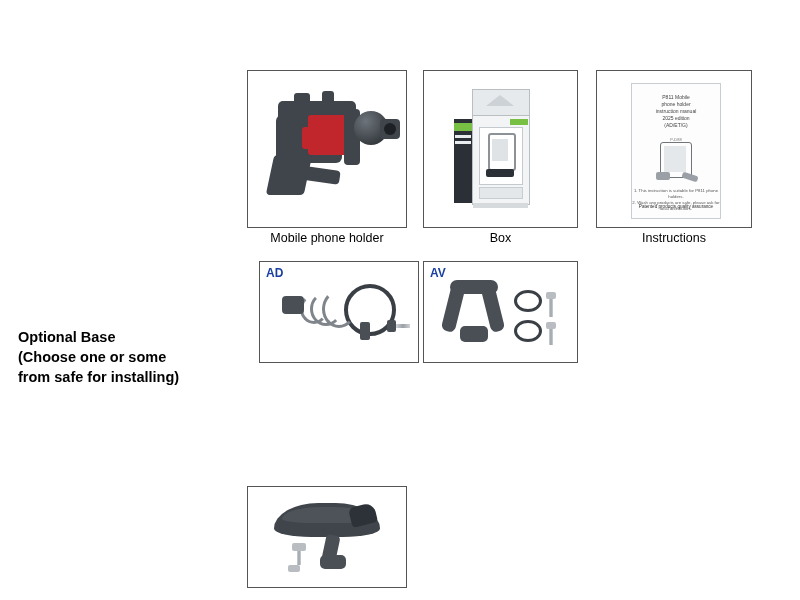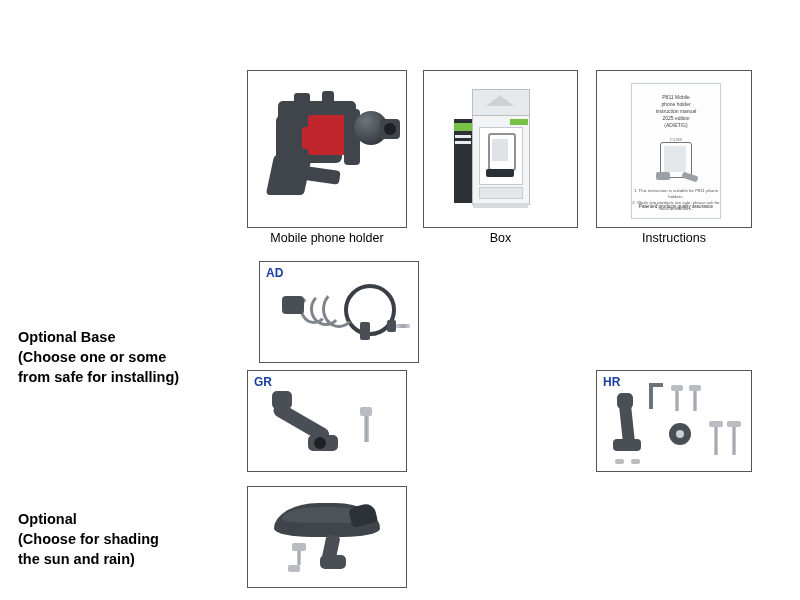--- a/index.html
+++ b/index.html
@@ -171,23 +171,20 @@
 </style>
 </head>
 <body>
 
 <div id="page">
 
 
   <div class="row-label" style="top:327px; left:18px;">Optional Base
 (Choose one or some
 from safe for installing)</div>
-  <div class="row-label" style="top:509px; left:18px;">Optional
-(Choose for shading
-the sun and rain)</div>
 
   <div class="cell" style="left:247px; top:70px; width:160px; height:158px;">
     <div class="art">
 
       <div class="ph-body" style="left:28px; top:44px; width:66px; height:48px; border-radius:6px;"></div>
       <div class="ph-body" style="left:22px; top:84px; width:38px; height:40px; transform:skewX(-12deg); border-radius:4px;"></div>
       <div class="ph-body" style="left:30px; top:30px; width:78px; height:20px; border-radius:5px;"></div>
       <div class="ph-body" style="left:46px; top:22px; width:16px; height:14px; border-radius:3px;"></div>
       <div class="ph-body" style="left:74px; top:20px; width:12px; height:16px; border-radius:3px;"></div>
 
@@ -261,64 +258,42 @@
       <div class="shim" style="left:62px; top:28px; width:28px; height:32px;"></div>
       <div class="shim" style="left:50px; top:30px; width:26px; height:28px;"></div>
       <div class="shim" style="left:40px; top:32px; width:22px; height:24px;"></div>
       <div class="bar" style="left:22px; top:34px; width:22px; height:18px; border-radius:4px;"></div>
 
       <div class="screw-head" style="left:127px; top:58px; width:9px; height:12px; background:#4a4f55;"></div>
       <div class="screw-shaft" style="left:136px; top:62px; width:14px; height:4px;"></div>
     </div>
   </div>
 
-
-
-  <div class="cell" style="left:247px; top:370px; width:160px; height:102px;">
-    <div class="code-tag">GR</div>
-    <div class="art">
-      <div class="bar" style="left:24px; top:20px; width:20px; height:18px; border-radius:5px;"></div>
-      <div class="bar" style="left:30px; top:30px; width:62px; height:14px; border-radius:7px; transform:rotate(30deg); transform-origin:left top;"></div>
-      <div class="bar" style="left:60px; top:64px; width:30px; height:16px; border-radius:5px;"></div>
-      <div class="blob" style="left:66px; top:66px; width:12px; height:12px; background:#1d2125;"></div>
-
-      <div class="screw-head" style="left:112px; top:36px; width:12px; height:9px;"></div>
-      <div class="screw-shaft" style="left:116px; top:45px; width:5px; height:26px;"></div>
-    </div>
-  </div>
-
-
-  <div class="cell" style="left:596px; top:370px; width:156px; height:102px;">
-    <div class="code-tag">HR</div>
-    <div class="art">
-
-      <div class="bar" style="left:20px; top:22px; width:16px; height:16px; border-radius:5px;"></div>
-      <div class="bar" style="left:24px; top:32px; width:12px; height:42px; border-radius:4px; transform:rotate(-6deg);"></div>
-      <div class="bar" style="left:16px; top:68px; width:28px; height:12px; border-radius:4px;"></div>
-
-      <div class="bar" style="left:52px; top:12px; width:4px; height:26px; background:#6d737a;"></div>
-      <div class="bar" style="left:52px; top:12px; width:14px; height:4px; background:#6d737a;"></div>
-
-      <div class="screw-head" style="left:74px; top:14px; width:12px; height:6px;"></div>
-      <div class="screw-shaft" style="left:78px; top:20px; width:4px; height:20px;"></div>
-      <div class="screw-head" style="left:92px; top:14px; width:12px; height:6px;"></div>
-      <div class="screw-shaft" style="left:96px; top:20px; width:4px; height:20px;"></div>
-
-      <div class="screw-head" style="left:18px; top:88px; width:9px; height:5px;"></div>
-      <div class="screw-head" style="left:34px; top:88px; width:9px; height:5px;"></div>
-
-      <div style="position:absolute; left:72px; top:52px; width:22px; height:22px; border-radius:50%; background:#4a4f55;"></div>
-      <div style="position:absolute; left:79px; top:59px; width:8px; height:8px; border-radius:50%; background:#c9ced2;"></div>
-
-      <div class="screw-head" style="left:112px; top:50px; width:14px; height:6px;"></div>
-      <div class="screw-shaft" style="left:117px; top:56px; width:4px; height:28px;"></div>
-      <div class="screw-head" style="left:130px; top:50px; width:14px; height:6px;"></div>
-      <div class="screw-shaft" style="left:135px; top:56px; width:4px; height:28px;"></div>
-    </div>
-  </div>
+  <div class="cell" style="left:423px; top:261px; width:155px; height:102px;">
+    <div class="code-tag">AV</div>
+    <div class="art">
+
+      <div class="bar" style="left:22px; top:24px; width:14px; height:46px; border-radius:6px; transform:rotate(14deg);"></div>
+      <div class="bar" style="left:62px; top:24px; width:14px; height:46px; border-radius:6px; transform:rotate(-14deg);"></div>
+      <div class="bar" style="left:26px; top:18px; width:48px; height:14px; border-radius:7px;"></div>
+      <div class="bar" style="left:36px; top:64px; width:28px; height:16px; border-radius:5px;"></div>
+
+      <div class="ring" style="left:90px; top:28px; width:22px; height:16px;"></div>
+      <div class="ring" style="left:90px; top:58px; width:22px; height:16px;"></div>
+
+      <div class="screw-head" style="left:122px; top:30px; width:10px; height:7px;"></div>
+      <div class="screw-shaft" style="left:125px; top:37px; width:4px; height:18px;"></div>
+      <div class="screw-head" style="left:122px; top:60px; width:10px; height:7px;"></div>
+      <div class="screw-shaft" style="left:125px; top:67px; width:4px; height:16px;"></div>
+    </div>
+  </div>
+
+
+
+
 
   <div class="cell" style="left:247px; top:486px; width:160px; height:102px;">
     <div class="art">
 
       <div style="position:absolute; left:26px; top:16px; width:106px; height:34px; background:#3f454b; border-radius:50% 50% 42% 42% / 90% 90% 30% 30%;"></div>
       <div style="position:absolute; left:34px; top:20px; width:90px; height:16px; background:#4d5359; border-radius:50% 50% 40% 40% / 90% 90% 30% 30%;"></div>
       <div style="position:absolute; left:102px; top:18px; width:26px; height:20px; background:#2d3238; border-radius:6px 10px 4px 4px; transform:rotate(-14deg);"></div>
 
       <div class="bar" style="left:76px; top:48px; width:14px; height:26px; border-radius:4px; transform:rotate(12deg);"></div>
       <div class="bar" style="left:72px; top:68px; width:26px; height:14px; border-radius:5px;"></div>

